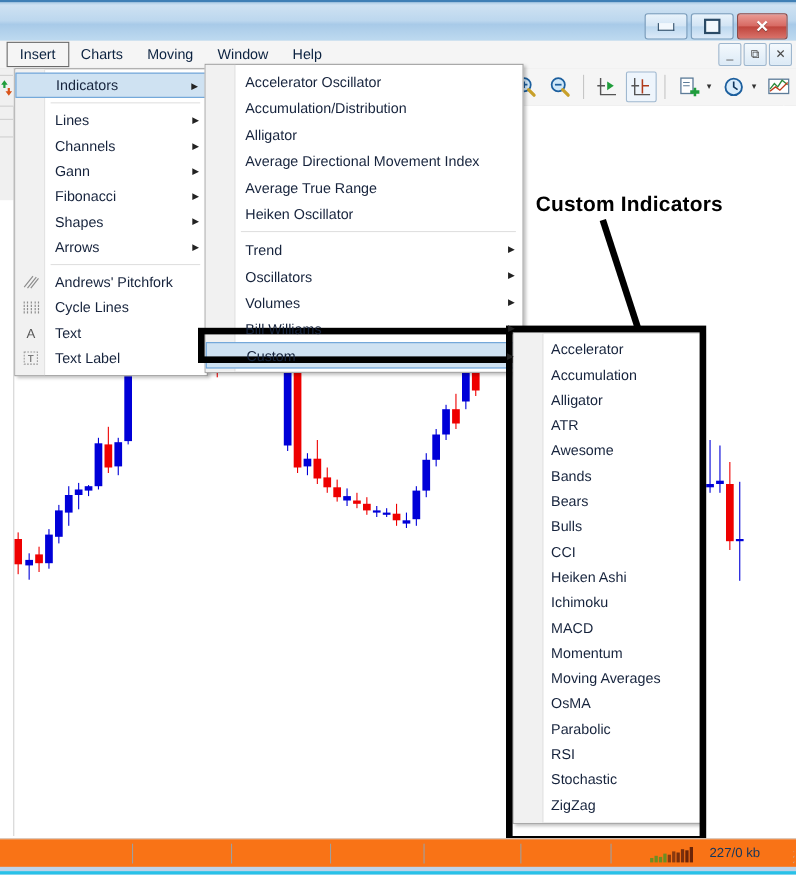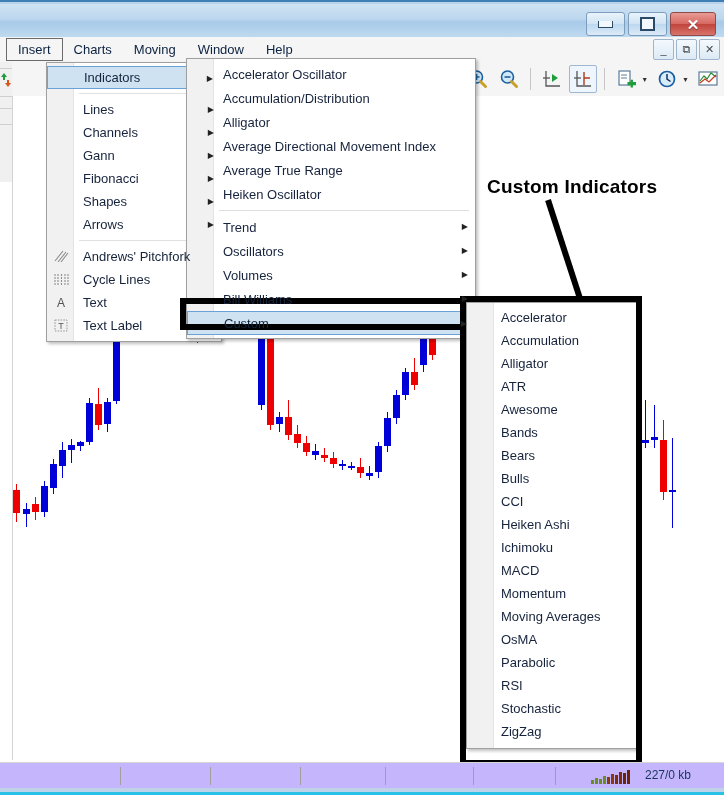--- a/index.html
+++ b/index.html
@@ -73,21 +73,21 @@
     background:#ffffff;border-left:1px solid #d3d3d3;overflow:hidden;
   }
   .chart-right-gutter{position:absolute;left:712px;top:96px;width:12px;height:664px;background:#ffffff;}
   .cs{position:absolute;}
   .cs .wick{position:absolute;width:1px;left:3px;}
   .cs .body{position:absolute;width:7px;left:0;}
 
   
   .statusbar{
     position:absolute;left:0;top:762px;width:724px;height:26px;
-    background:#c4b5fd;border-top:1px solid #d6d6d6;
+    background:#f97316;border-top:1px solid #d6d6d6;
   }
   .st-sep{position:absolute;top:4px;width:1px;height:18px;background:#9f9f9f;}
   .st-kb{position:absolute;right:33px;top:5px;font-size:12px;color:#16365c;}
   .st-signal{position:absolute;right:93px;top:6px;width:40px;height:15px;display:flex;align-items:flex-end;gap:1px;}
   .st-signal i{display:block;width:3px;}
   .grip{position:absolute;right:2px;bottom:1px;width:14px;height:14px;overflow:hidden;}
   .grip b{position:absolute;background:#bdbdbd;height:1px;width:22px;transform:rotate(-45deg);transform-origin:0 0;display:block;}
   .bottom-strip{position:absolute;left:0;top:788px;width:724px;height:7px;background:#bed3e8;}
   .bottom-strip:after{content:"";position:absolute;left:0;bottom:0;width:724px;height:3px;background:#29c1e8;}
 
@@ -98,21 +98,21 @@
     font-size:13px;color:#16233c;
   }
   .menu .gutter{position:absolute;left:0;top:0;bottom:0;width:26px;background:#f1f1f1;border-right:1px solid #e3e3e3;}
   .mrow{position:relative;height:23px;display:flex;align-items:center;padding-left:36px;padding-right:22px;white-space:nowrap;cursor:default;}
   .mrow .lbl{position:relative;z-index:2;}
   .mrow .ico{position:absolute;left:4px;top:0;height:23px;width:20px;display:flex;align-items:center;justify-content:center;z-index:2;color:#7b7b7b;font-size:11px;}
   .mrow .arr{position:absolute;right:7px;top:0;height:23px;display:flex;align-items:center;z-index:2;font-size:8px;color:#222;}
   .mrow.sel{background:#cfe2f2;border:1px solid #6aa2d8;height:23px;box-sizing:border-box;}
   .msep{height:1px;margin:4px 6px 4px 32px;background:#e0e0e0;}
 
-  #menu-insert{left:13px;top:62px;width:174px;padding:3px 0 4px 0;margin-left:33px;}
+  #menu-insert{left:13px;top:62px;width:174px;padding:3px 0 4px 0;}
   #menu-indicators{left:186px;top:58px;width:288px;padding:3px 0 3px 0;}
   #menu-indicators .mrow{height:24px;}
   #menu-indicators .msep{margin:4px 6px 4px 32px;}
   #menu-custom{left:466px;top:302px;width:170px;padding:3px 0 5px 0;}
   #menu-custom .mrow{height:23px;padding-left:34px;}
 
   
   .anno-box{
     position:absolute;border:6px solid #000000;box-sizing:border-box;pointer-events:none;
   }

